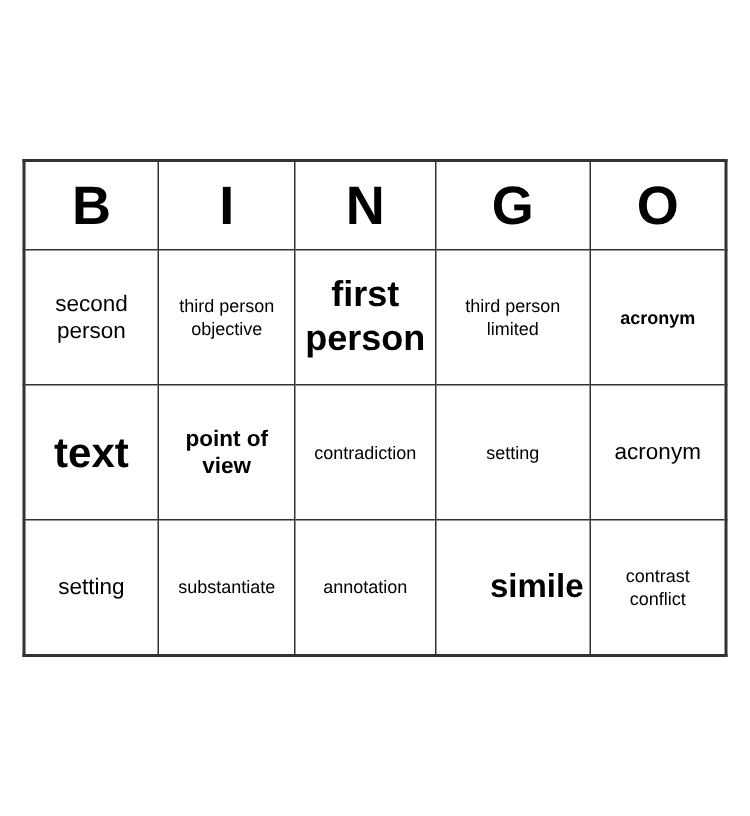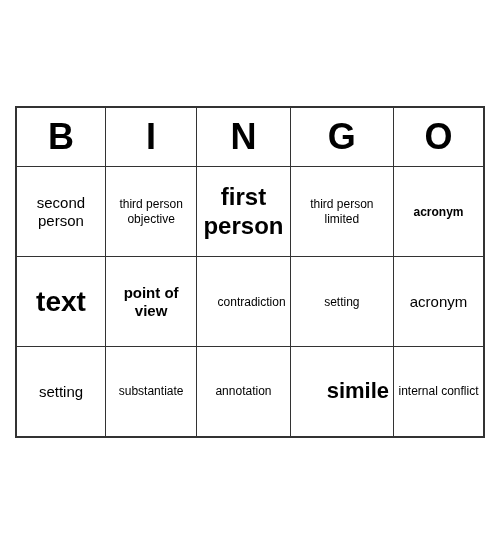--- a/index.html
+++ b/index.html
@@ -63,26 +63,26 @@
         <tr>
           <td style="font-size: 15px; font-weight: normal; line-height: 1.2;"><span>second person</span></td>
           <td style="font-size: 12px; font-weight: normal; line-height: 1.2;"><span>third person objective</span></td>
           <td style="font-size: 24px; font-weight: bold; line-height: 1.2;"><span>first person</span></td>
           <td style="font-size: 12px; font-weight: normal; line-height: 1.2;"><span>third person limited</span></td>
           <td style="font-size: 12px; font-weight: bold; line-height: 1.2;"><span>acronym</span></td>
         </tr>
         <tr>
           <td style="font-size: 28px; font-weight: bold; line-height: 1.2;"><span>text</span></td>
           <td style="font-size: 15px; font-weight: bold; line-height: 1.2;"><span>point of view</span></td>
-          <td style="font-size: 12px; font-weight: normal; line-height: 1.2; text-align: right;"><span>contradiction</span></td>
+          <td style="font-size: 12px; font-weight: normal; line-height: 1.2;"><span>contradiction</span></td>
           <td style="font-size: 12px; font-weight: normal; line-height: 1.2;"><span>setting</span></td>
           <td style="font-size: 15px; font-weight: normal; line-height: 1.2;"><span>acronym</span></td>
         </tr>
         <tr>
           <td style="font-size: 15px; font-weight: normal; line-height: 1.2;"><span>setting</span></td>
           <td style="font-size: 12px; font-weight: normal; line-height: 1.2;"><span>substantiate</span></td>
           <td style="font-size: 12px; font-weight: normal; line-height: 1.2;"><span>annotation</span></td>
           <td style="font-size: 22px; font-weight: bold; line-height: 1.2; padding-left: 36px;"><span>simile</span></td>
-          <td style="font-size: 12px; font-weight: normal; line-height: 1.2;"><span>internal conflict</span></td>
+          <td style="font-size: 12px; font-weight: normal; line-height: 1.2;"><span>contrast conflict</span></td>
         </tr>
       </tbody>
   </table>
 </div>
 
 </body></html>

